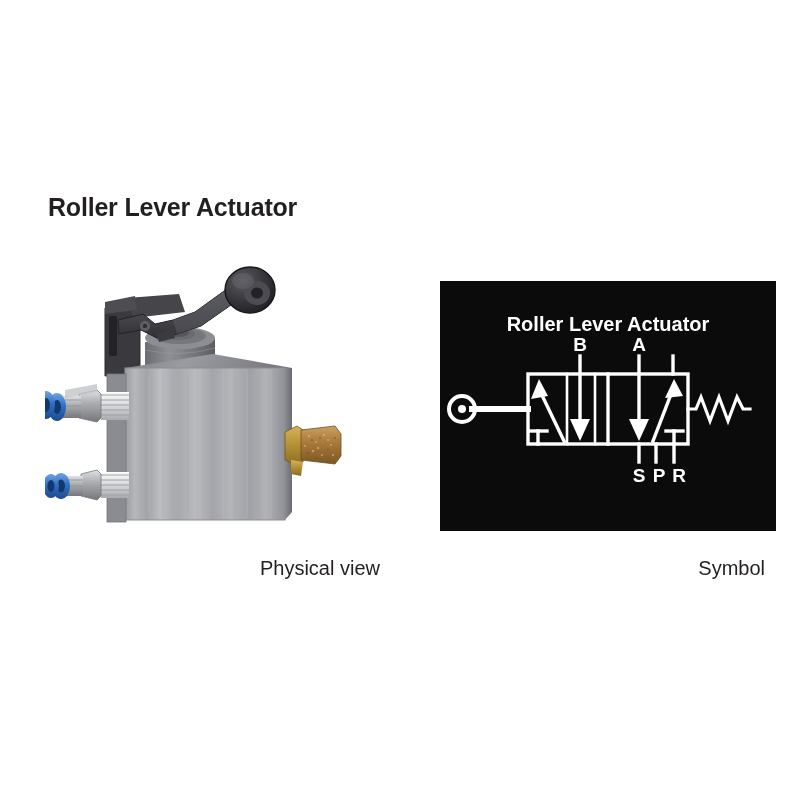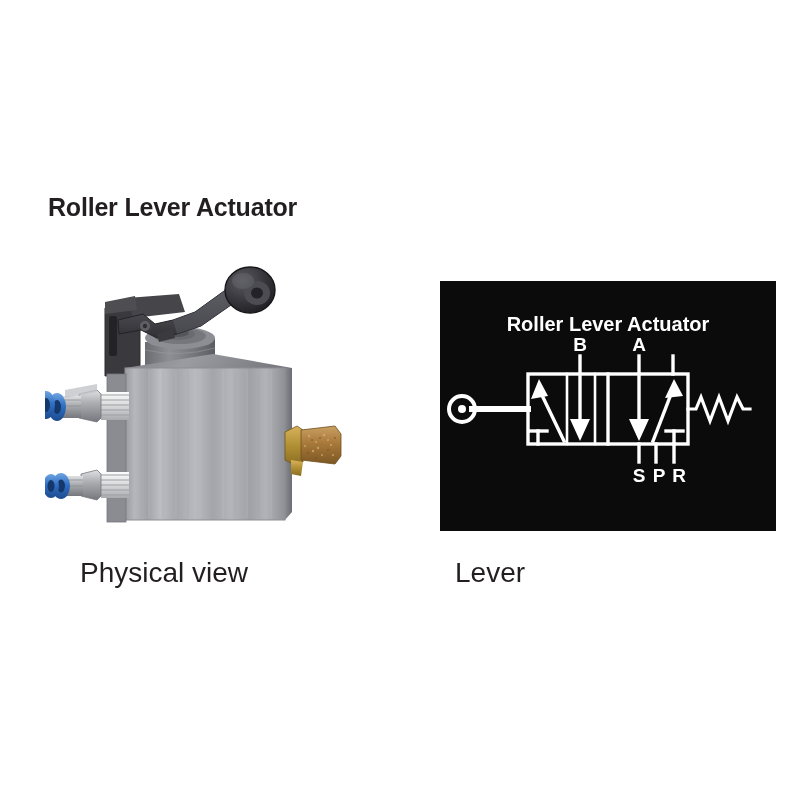--- a/index.html
+++ b/index.html
@@ -23,24 +23,24 @@
     font-size: 25px;
     font-weight: bold;
     color: #231f20;
     letter-spacing: -0.2px;
     white-space: nowrap;
   }
 
   
   .caption {
     position: absolute;
-    font-size: 28px;
+    font-size: 20px;
     color: #231f20;
     white-space: nowrap;
-    text-align: left;
+    text-align: right;
   }
   #caption-physical { left: 80px; top: 557px; width: 300px; }
   #caption-symbol   { left: 455px; top: 557px; width: 310px; }
 
   
   #physical-photo {
     position: absolute;
     left: 45px;
     top: 250px;
     width: 330px;
@@ -307,13 +307,13 @@
     <g font-family="Liberation Sans, sans-serif" font-size="19" font-weight="bold" fill="#ffffff" text-anchor="middle">
       <text x="140" y="70">B</text>
       <text x="199" y="70">A</text>
       <text x="199" y="201">S</text>
       <text x="219" y="201">P</text>
       <text x="239" y="201">R</text>
     </g>
   </svg>
 </div>
 
-<div class="caption" id="caption-symbol">Lever</div>
+<div class="caption" id="caption-symbol">Symbol</div>
 
 </body></html>

